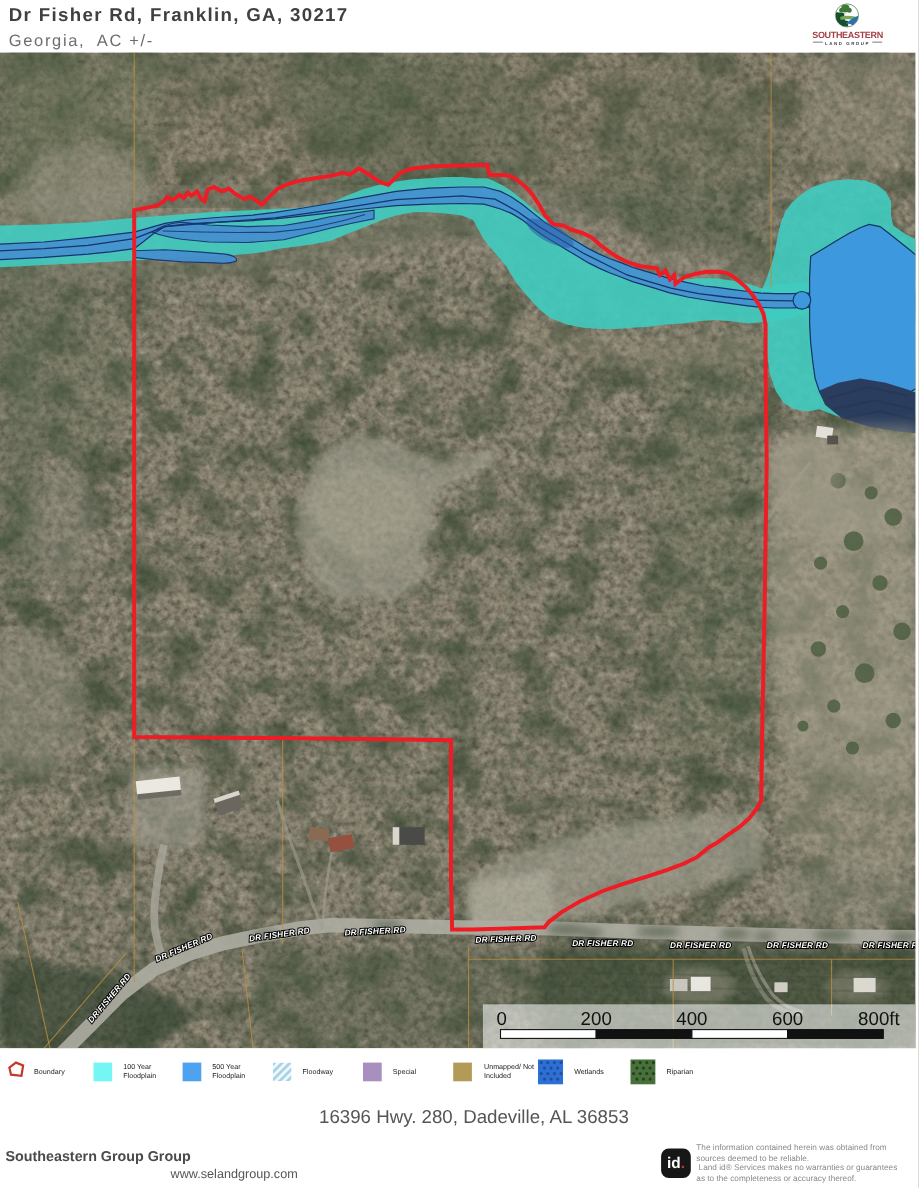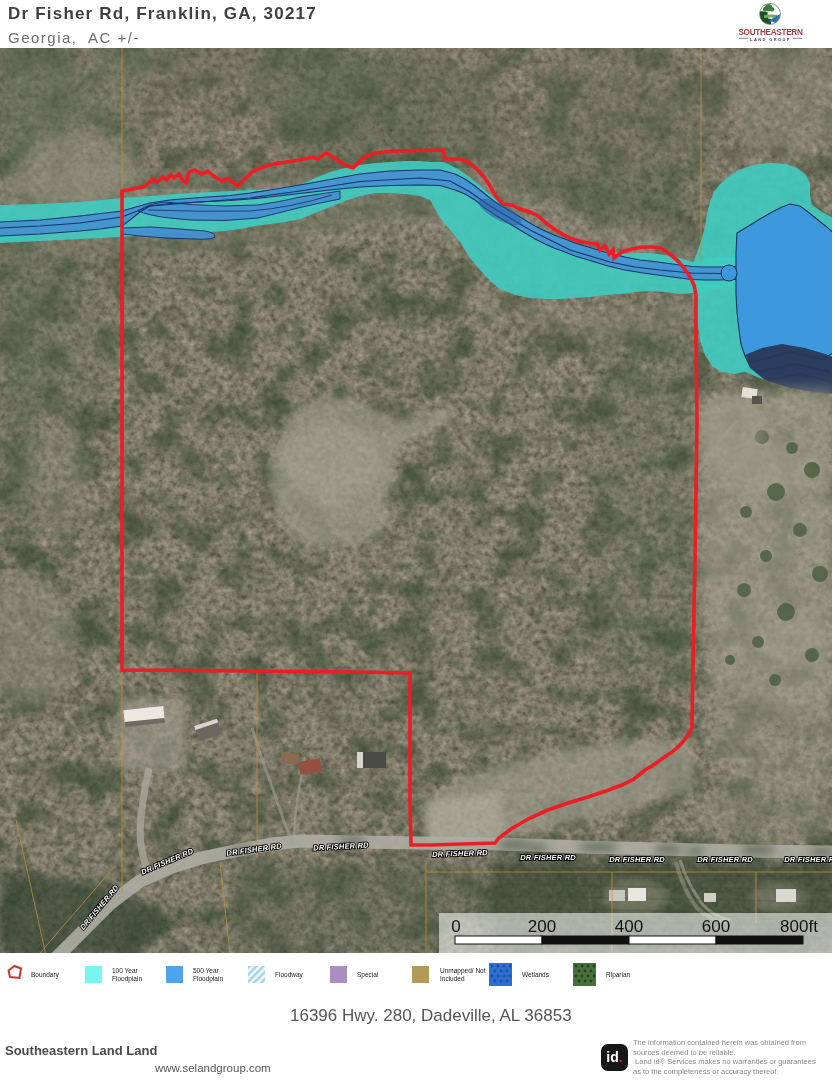--- a/index.html
+++ b/index.html
@@ -408,21 +408,21 @@
         <circle cx="15" cy="13" r="1.4"></circle>
         <circle cx="21" cy="13" r="1.4"></circle>
         <circle cx="6" cy="18" r="1.4"></circle>
         <circle cx="12" cy="18" r="1.4"></circle>
         <circle cx="18" cy="18" r="1.4"></circle>
       </g>
     </svg>
 
 <div class="abs" style="left:606px;top:971px;font-size:6.5px;color:#222;">Riparian</div>
 
-<div class="abs" style="left:5px;top:1043px;font-size:13px;font-weight:bold;color:#4a4a4a;">Southeastern Land Land</div>
+<div class="abs" style="left:5px;top:1043px;font-size:13px;font-weight:bold;color:#4a4a4a;">Southeastern Group Group</div>
 
 <div class="abs" style="left:5px;top:1102px;font-size:11.5px;color:#555;">P: 256-825-4331</div>
 
 <div class="abs" style="left:131px;top:1062px;font-size:11.5px;color:#555;margin-left:24px;">www.selandgroup.com</div>
 
 <div class="abs" style="left:290px;top:1006px;font-size:17px;color:#555;text-align:right;">16396 Hwy. 280, Dadeville, AL 36853</div>
 
 <div class="abs" style="left:601px;top:1044px;width:27px;height:27px;background:#171717;border-radius:7px;"></div>
 <div class="abs" style="left:601px;top:1044px;width:27px;height:27px;font-size:14px;font-weight:bold;color:#fff;text-align:center;line-height:26px;border-radius:10px;">id<span style="color:#c0392b;">.</span></div>
 

